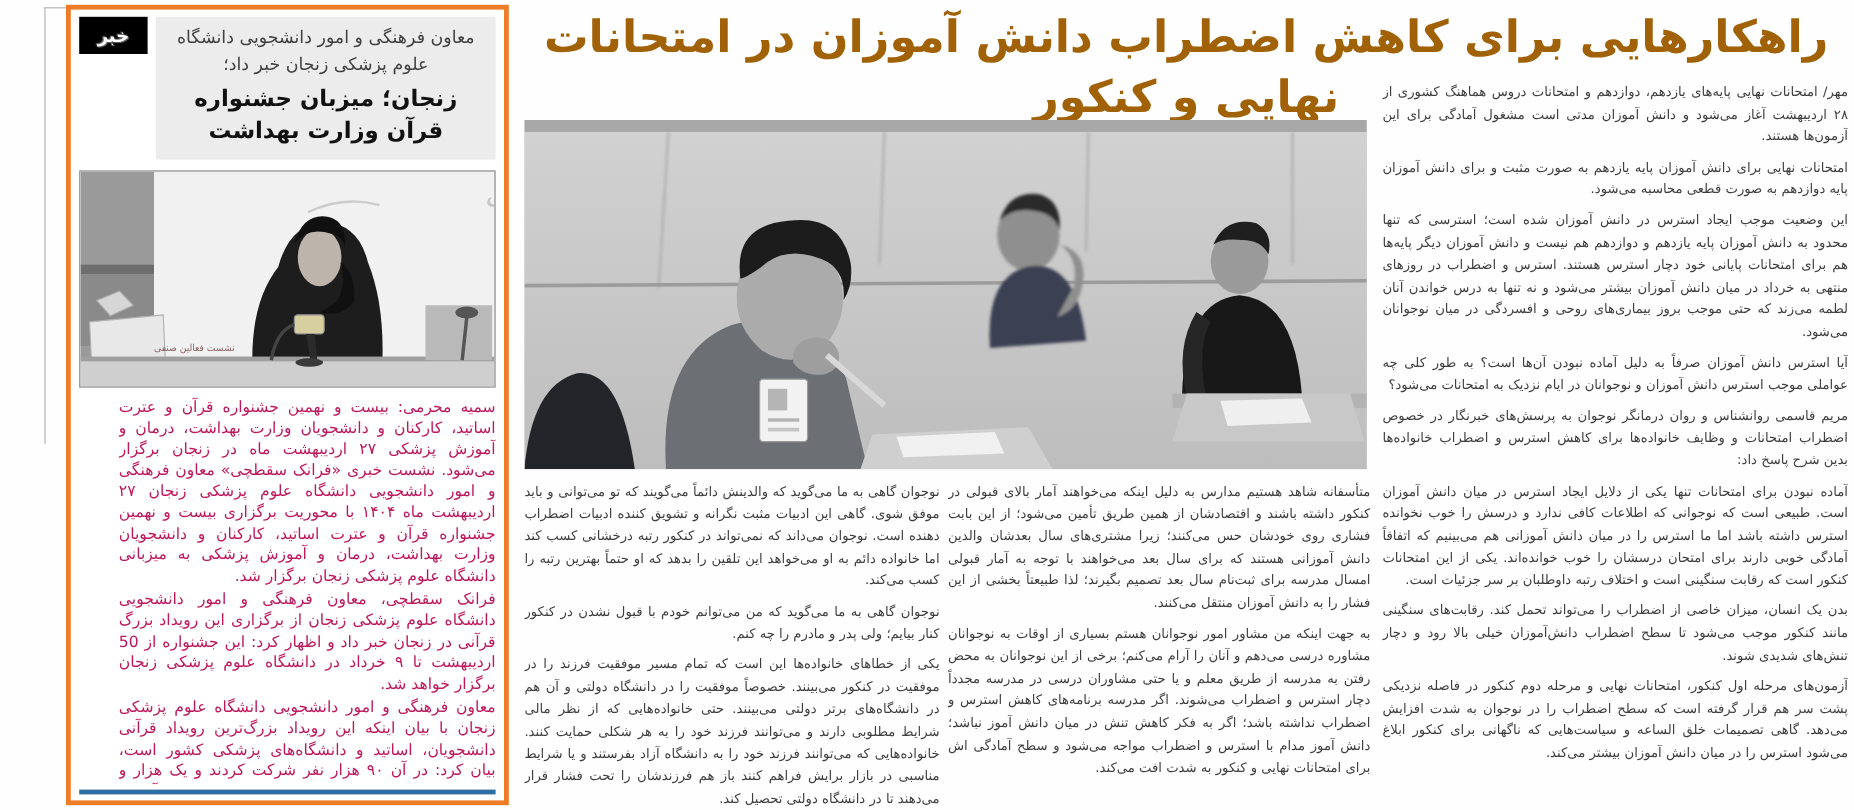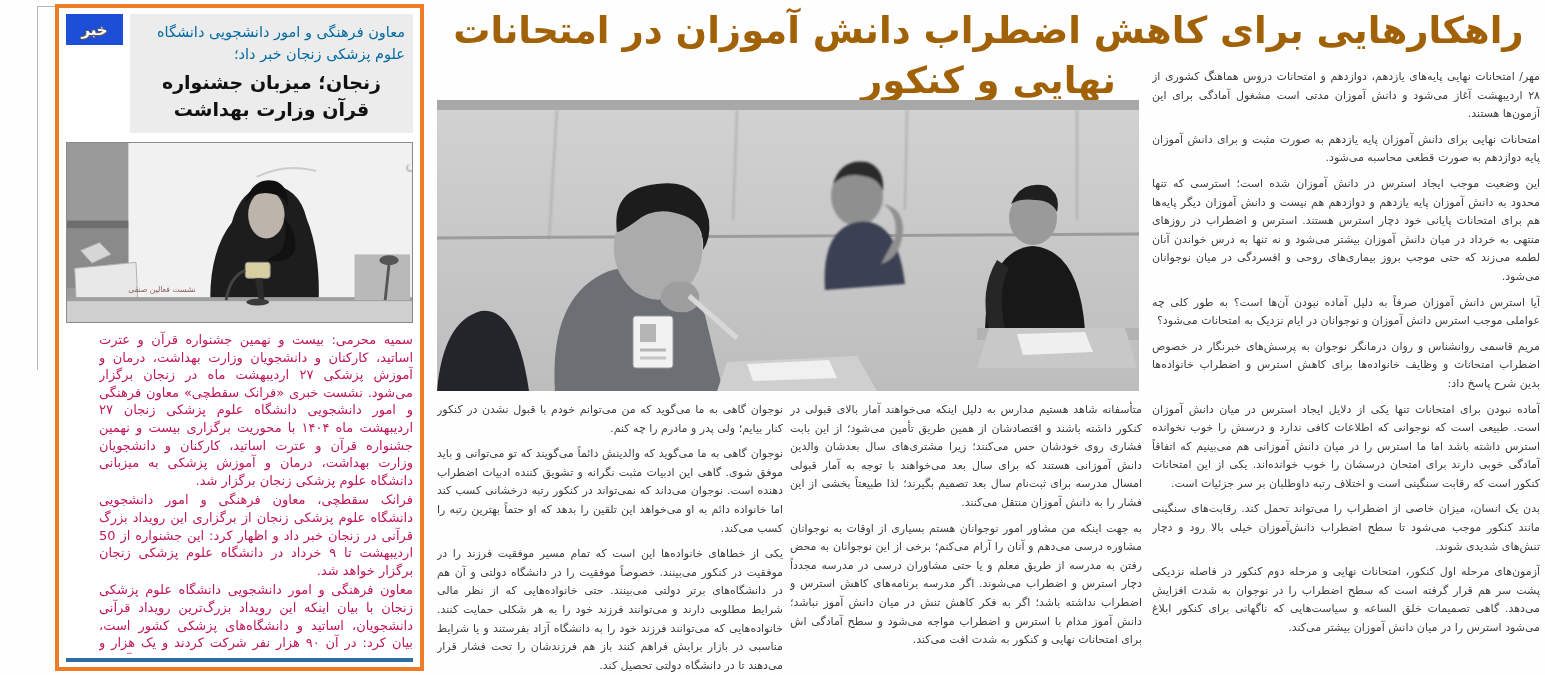--- a/index.html
+++ b/index.html
@@ -9,24 +9,24 @@
   
   .grid-vline { position:absolute; left:37px; top:6px; width:1px; height:364px; background:#b5b5b5; }
   .grid-hline { position:absolute; left:37px; top:6px; width:19px; height:1px; background:#b5b5b5; }
 
   
   .sidebar { position:absolute; left:55px; top:4px; width:369px; height:667px;
              border:4px solid #ee7b25; background:#fff; padding:6px 7px 5px 7px;
              display:flex; flex-direction:column; }
   .sb-header { display:flex; gap:7px; }
   .sb-headtext { flex:1; background:#ececec; padding:7px 8px 9px; text-align:center; }
-  .sb-kicker { font-size:14.5px; color:#0369a1; line-height:1.55;text-align:right; }
+  .sb-kicker { font-size:14.5px; color:#404040; line-height:1.55; }
   .sb-title  { font-size:19px; font-weight:bold; color:#111; line-height:1.45; margin-top:3px; }
   .sb-badges { width:57px; display:flex; flex-direction:column; }
-  .sb-badge  { background:#1d4ed8; display:flex; align-items:center; justify-content:center;
+  .sb-badge  { background:#000000; display:flex; align-items:center; justify-content:center;
                font-weight:bold; font-size:15px; color:#fff;
                text-shadow:0 0 1px #555, 0 0 2px #555, 1px 1px 0 #666, -1px -1px 0 #666; }
   .sb-badge.small { height:31px; margin-bottom:9px; }
   .sb-badge.big   { height:74px; }
   .sb-photo { margin-top:9px; border:1px solid #8a8a8a; height:181px; overflow:hidden; background:#eee; }
   .sb-photo svg { display:block; width:100%; height:100%; }
   .sb-body { margin-top:8px; flex:1; overflow:hidden; font-size:13px; line-height:17.6px;
              text-align:justify; color:#be185d;margin-left:33px; }
   .sb-body p { margin-bottom:2px; }
   .sb-blueline { height:4px; background:#2e6da4; margin-top:4px; flex:none; }
@@ -188,18 +188,18 @@
       <p>بدن یک انسان، میزان خاصی از اضطراب را می‌تواند تحمل کند. رقابت‌های سنگینی مانند کنکور موجب می‌شود تا سطح اضطراب دانش‌آموزان خیلی بالا رود و دچار تنش‌های شدیدی شوند.</p>
       <p>آزمون‌های مرحله اول کنکور، امتحانات نهایی و مرحله دوم کنکور در فاصله نزدیکی پشت سر هم قرار گرفته است که سطح اضطراب را در نوجوان به شدت افزایش می‌دهد. گاهی تصمیمات خلق الساعه و سیاست‌هایی که ناگهانی برای کنکور ابلاغ می‌شود استرس را در میان دانش آموزان بیشتر می‌کند.</p>
     </section>
 
   <section class="news-col col-mid-right">
       <p>متأسفانه شاهد هستیم مدارس به دلیل اینکه می‌خواهند آمار بالای قبولی در کنکور داشته باشند و اقتصادشان از همین طریق تأمین می‌شود؛ از این بابت فشاری روی خودشان حس می‌کنند؛ زیرا مشتری‌های سال بعدشان والدین دانش آموزانی هستند که برای سال بعد می‌خواهند با توجه به آمار قبولی امسال مدرسه برای ثبت‌نام سال بعد تصمیم بگیرند؛ لذا طبیعتاً بخشی از این فشار را به دانش آموزان منتقل می‌کنند.</p>
       <p>به جهت اینکه من مشاور امور نوجوانان هستم بسیاری از اوقات به نوجوانان مشاوره درسی می‌دهم و آنان را آرام می‌کنم؛ برخی از این نوجوانان به محض رفتن به مدرسه از طریق معلم و یا حتی مشاوران درسی در مدرسه مجدداً دچار استرس و اضطراب می‌شوند. اگر مدرسه برنامه‌های کاهش استرس و اضطراب نداشته باشد؛ اگر به فکر کاهش تنش در میان دانش آموز نباشد؛ دانش آموز مدام با استرس و اضطراب مواجه می‌شود و سطح آمادگی اش برای امتحانات نهایی و کنکور به شدت افت می‌کند.</p>
     </section>
 
   <section class="news-col col-mid-left">
+      <p>نوجوان گاهی به ما می‌گوید که والدینش دائماً می‌گویند که تو می‌توانی و باید موفق شوی. گاهی این ادبیات مثبت نگرانه و تشویق کننده ادبیات اضطراب دهنده است. نوجوان می‌داند که نمی‌تواند در کنکور رتبه درخشانی کسب کند اما خانواده دائم به او می‌خواهد این تلقین را بدهد که او حتماً بهترین رتبه را کسب می‌کند.</p>
       <p>نوجوان گاهی به ما می‌گوید که من می‌توانم خودم با قبول نشدن در کنکور کنار بیایم؛ ولی پدر و مادرم را چه کنم.</p>
-      <p>نوجوان گاهی به ما می‌گوید که والدینش دائماً می‌گویند که تو می‌توانی و باید موفق شوی. گاهی این ادبیات مثبت نگرانه و تشویق کننده ادبیات اضطراب دهنده است. نوجوان می‌داند که نمی‌تواند در کنکور رتبه درخشانی کسب کند اما خانواده دائم به او می‌خواهد این تلقین را بدهد که او حتماً بهترین رتبه را کسب می‌کند.</p>
       <p>یکی از خطاهای خانواده‌ها این است که تمام مسیر موفقیت فرزند را در موفقیت در کنکور می‌بینند. خصوصاً موفقیت را در دانشگاه دولتی و آن هم در دانشگاه‌های برتر دولتی می‌بینند. حتی خانواده‌هایی که از نظر مالی شرایط مطلوبی دارند و می‌توانند فرزند خود را به هر شکلی حمایت کنند. خانواده‌هایی که می‌توانند فرزند خود را به دانشگاه آزاد بفرستند و یا شرایط مناسبی در بازار برایش فراهم کنند باز هم فرزندشان را تحت فشار قرار می‌دهند تا در دانشگاه دولتی تحصیل کند.</p>
     </section>
 
 </div>
 
 </body></html>

